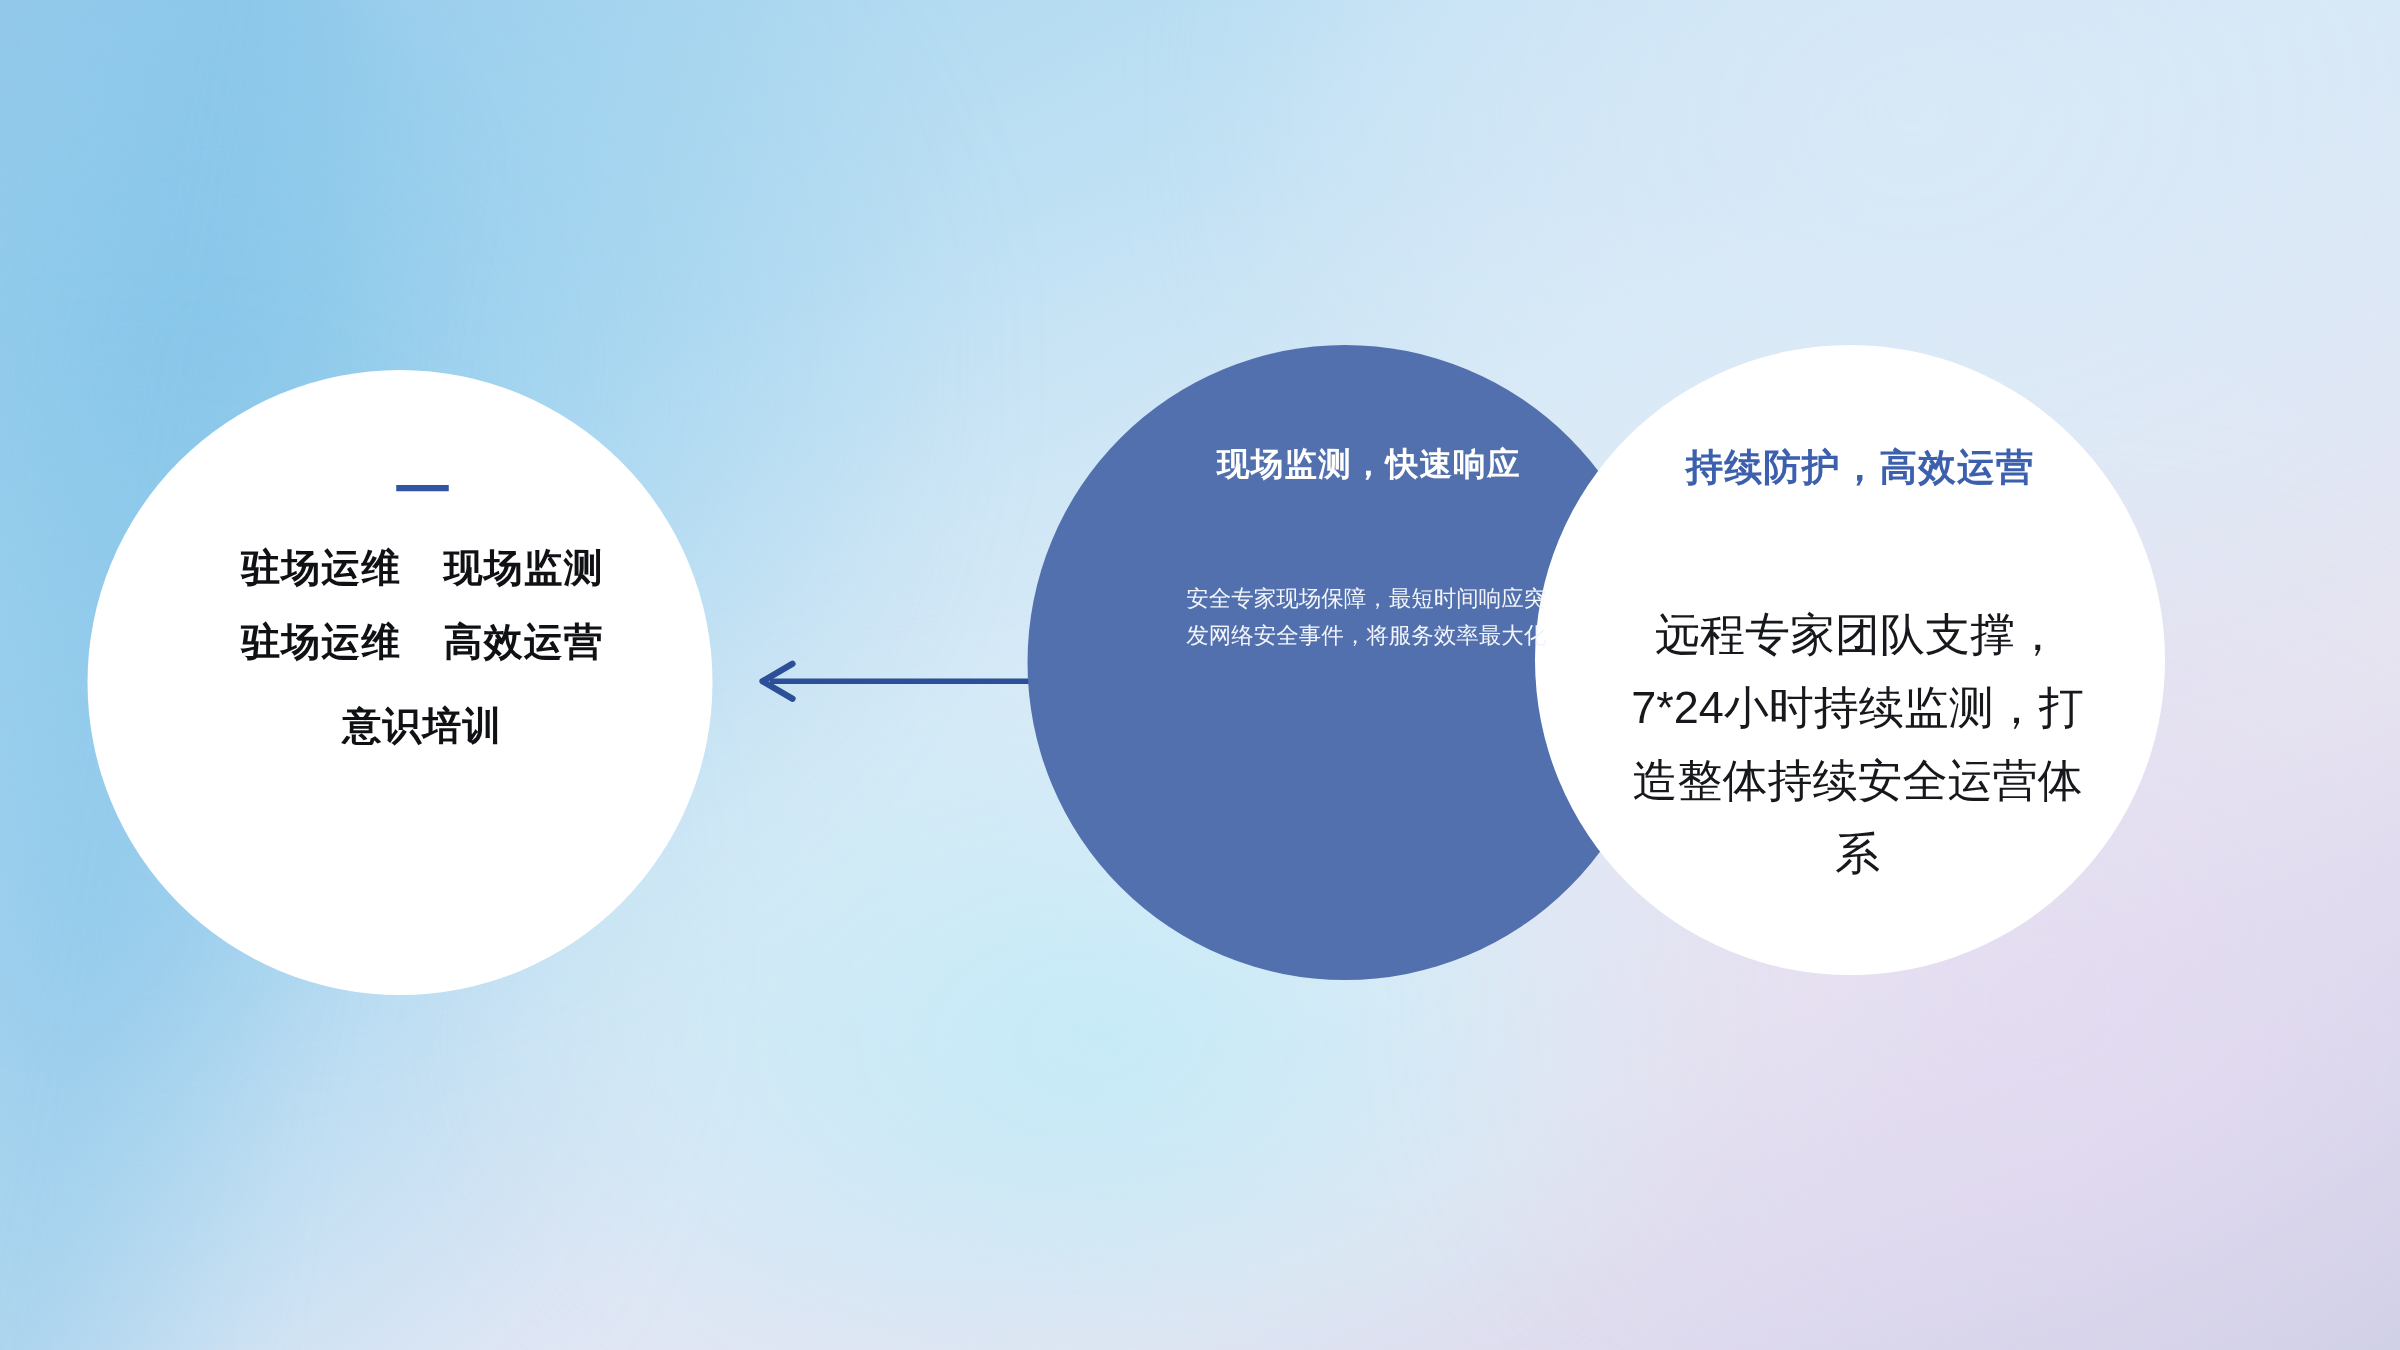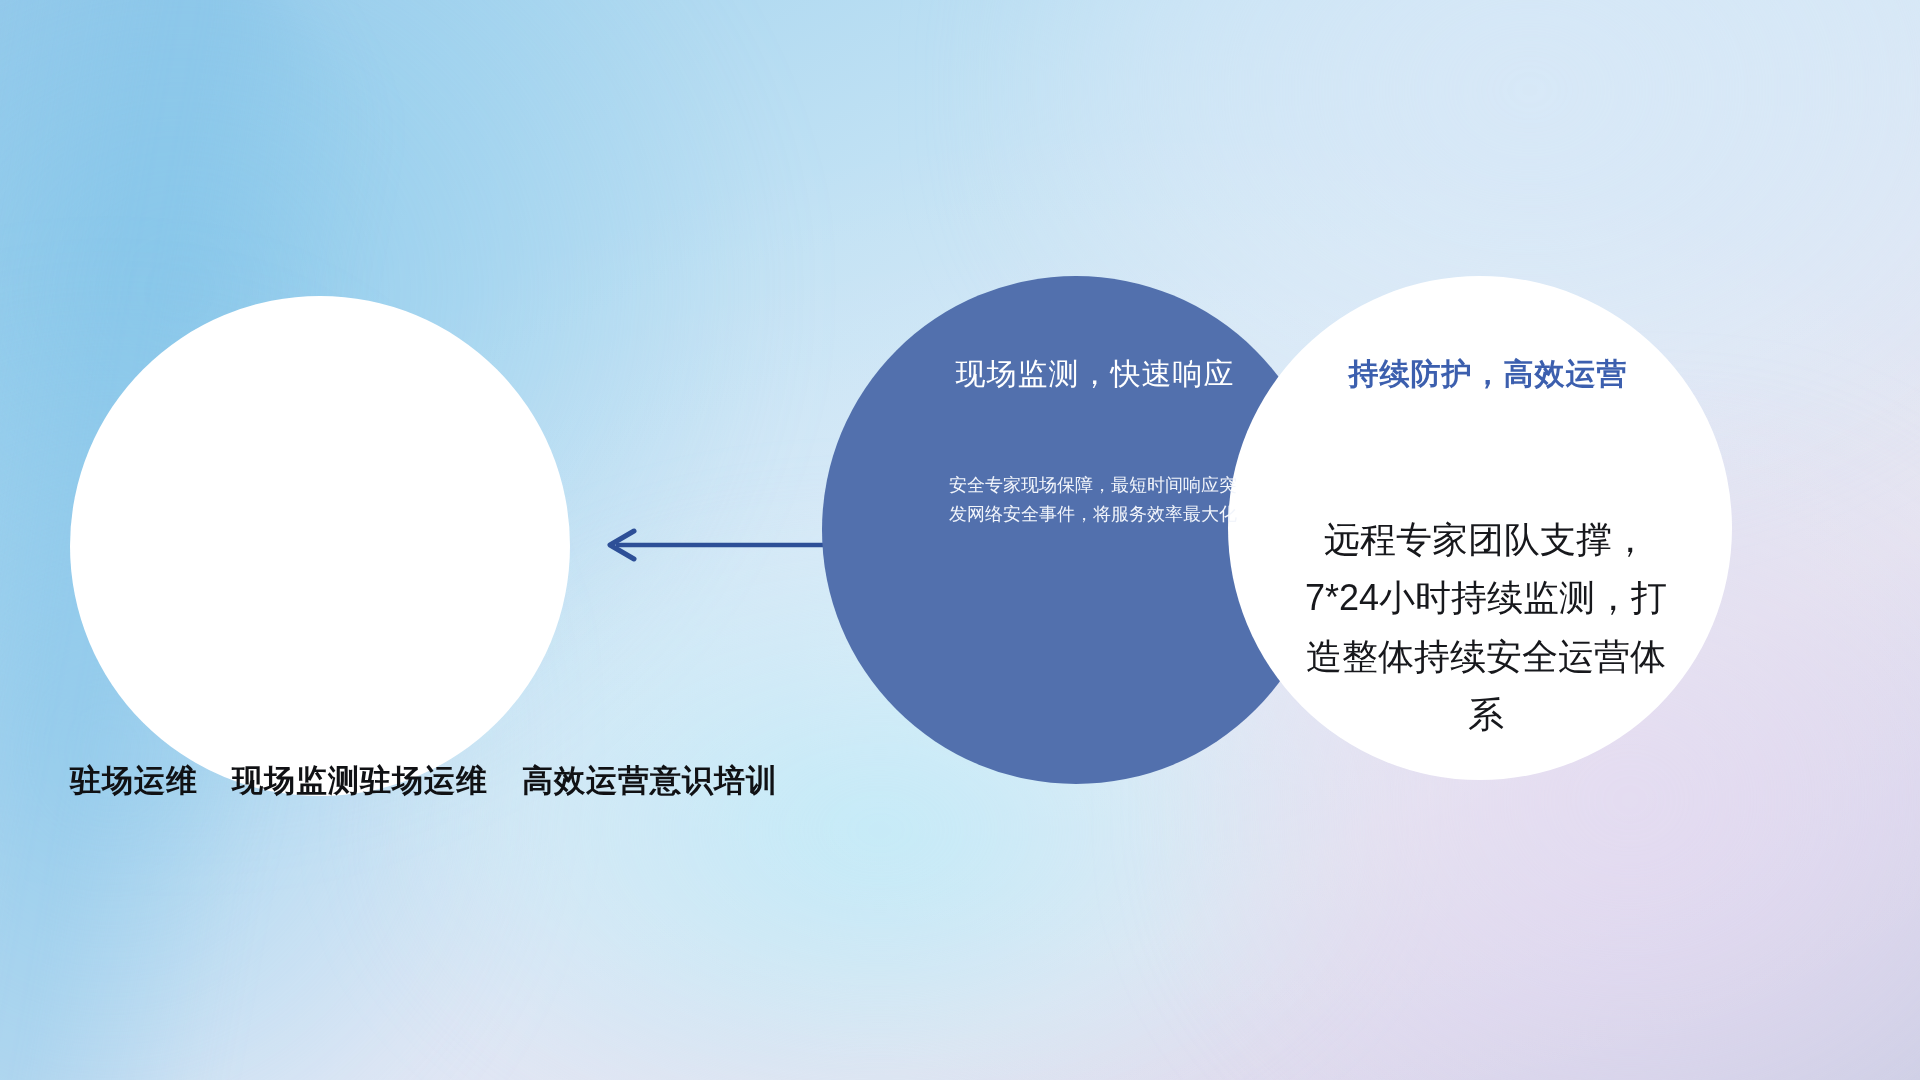--- a/index.html
+++ b/index.html
@@ -109,26 +109,27 @@
   #circle-right {
     left: 1228px;
     top: 276px;
     width: 504px;
     height: 504px;
   }
 
   
   #left-content {
     position: absolute;
-    left: 0;
+    left: 18px;
     top: 0;
     width: 500px;
     height: 500px;
     display: flex;
-    align-items: flex-end;
+    flex-direction: column;
+    align-items: center;
     justify-content: flex-start;
     padding-top: 92px;
     box-sizing: border-box;
   }
   .dash {
     width: 42px;
     height: 5px;
     background: #2f55a4;
     margin-bottom: 46px;
   }
@@ -153,22 +154,22 @@
     height: 508px;
     display: flex;
     flex-direction: column;
     align-items: center;
     padding-top: 78px;
     box-sizing: border-box;
     z-index: 2;
   }
   .mid-title {
     color: #ffffff;
-    font-size: 30px;
-    font-weight: normal;
+    font-size: 26px;
+    font-weight: bold;
     letter-spacing: 1px;
     white-space: nowrap;
     transform: translateX(19px);
   }
   .mid-body {
     margin-top: 76px;
     width: 300px;
     color: #f2f5fb;
     font-size: 18px;
     line-height: 1.62;
@@ -181,21 +182,20 @@
     position: absolute;
     left: 0;
     top: 0;
     width: 504px;
     height: 504px;
     display: flex;
     flex-direction: column;
     align-items: center;
     padding-top: 78px;
     box-sizing: border-box;
-    gap: 32px;
   }
   .right-title {
     color: #3c5fae;
     font-size: 30px;
     font-weight: bold;
     letter-spacing: 1px;
     white-space: nowrap;
     transform: translateX(8px);
   }
   .right-body {

